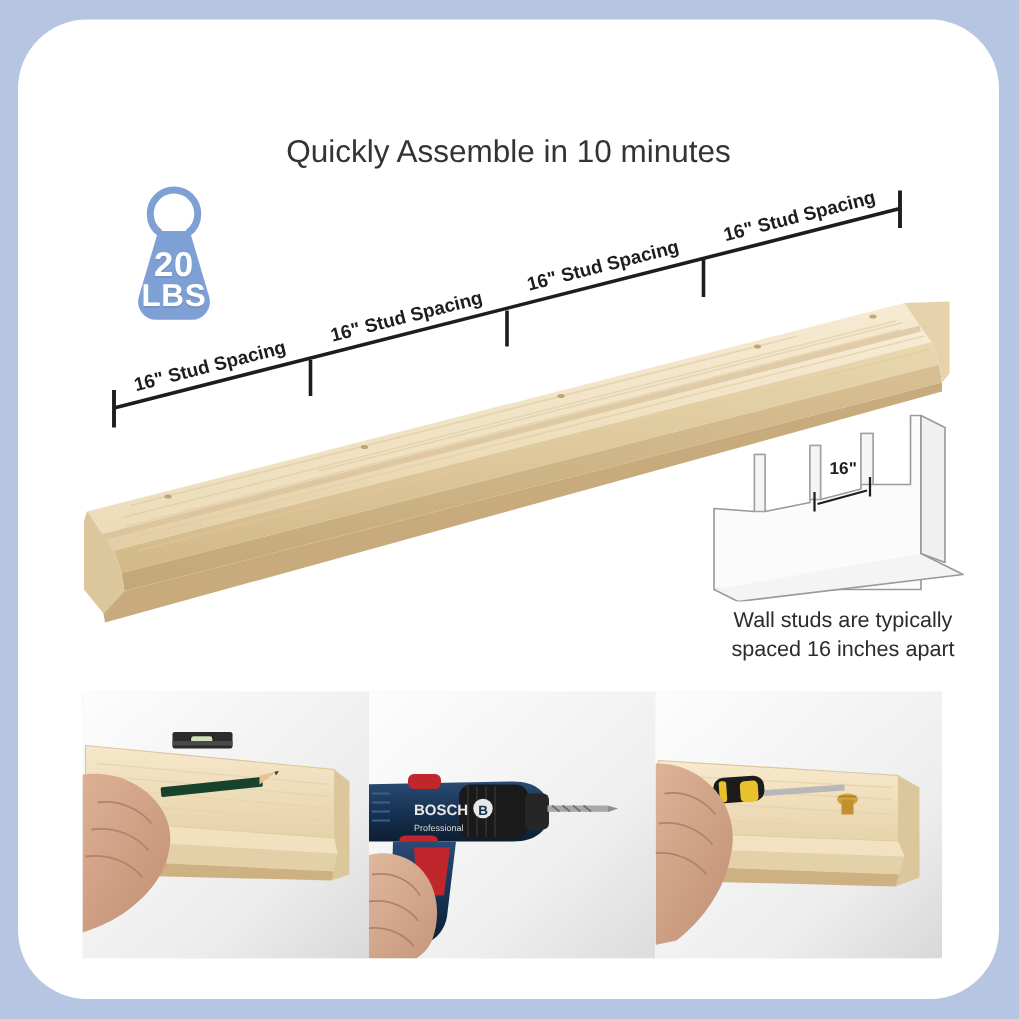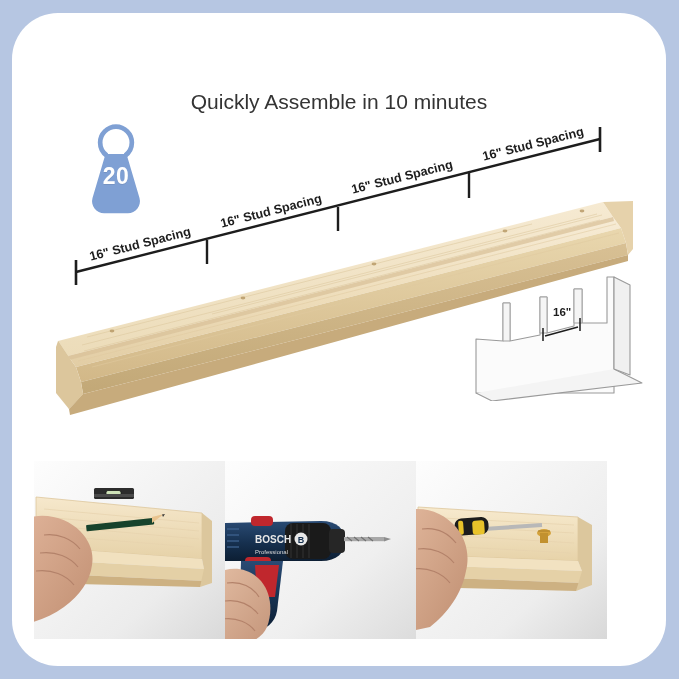--- a/index.html
+++ b/index.html
@@ -99,21 +99,21 @@
     color: #2c2c2c;
     white-space: pre-line;
   }
 
   
   #photo-strip {
     position: absolute;
     left: 22px; top: 448px;
     width: 614px; height: 178px;
     display: flex;
-    justify-content: flex-start;
+    justify-content: center;
   }
   .photo {
     position: relative;
     width: 191px; height: 178px;
     overflow: hidden;
     background: #f3f3f3;
   }
   .photo svg { display:block; width:191px; height:178px; }
 </style>
 </head>
@@ -126,20 +126,21 @@
 
     <div id="weight-badge">
       <svg viewBox="0 0 92 102">
         <path d="M46 6 a13.5 13.5 0 0 1 13.5 13.5 a13.5 13.5 0 0 1 -5.6 10.9 l2.2 4.6
                  a18.8 18.8 0 0 0 8.1 -15.5 A18.2 18.2 0 0 0 46 1.3
                  A18.2 18.2 0 0 0 27.8 19.5 a18.8 18.8 0 0 0 8.1 15.5 l2.2 -4.6
                  a13.5 13.5 0 0 1 -5.6 -10.9 A13.5 13.5 0 0 1 46 6 Z" fill="#7fa0d4"></path>
         <path d="M35.5 31 h21 l13 44 a12 12 0 0 1 -11.6 15.2 h-23.8 A12 12 0 0 1 22.5 75 Z" fill="#7fa0d4"></path>
       </svg>
       <div class="wb-num">20</div>
+      <div class="wb-unit">LBS</div>
     </div>
 
     <div id="hero">
       <svg viewBox="0 0 654 320">
         <defs>
           <linearGradient id="woodTop" x1="0" y1="0" x2="0" y2="1">
             <stop offset="0%" stop-color="#f7ecd6"></stop>
             <stop offset="55%" stop-color="#eeddba"></stop>
             <stop offset="100%" stop-color="#e2cda4"></stop>
           </linearGradient>
@@ -237,20 +238,22 @@
 
         <g>
           <line x1="81" y1="65" x2="114" y2="56" stroke="#1d1d1d" stroke-width="1.5"></line>
           <line x1="79" y1="57" x2="79" y2="70" stroke="#1d1d1d" stroke-width="1.5"></line>
           <line x1="116" y1="47" x2="116" y2="60" stroke="#1d1d1d" stroke-width="1.5"></line>
           <text class="stud-dim-text" x="89" y="45">16"</text>
         </g>
       </svg>
     </div>
 
+    <div id="stud-caption">Wall studs are typically
+spaced 16 inches apart</div>
 
     <div id="photo-strip">
 
       <div class="photo">
         <svg viewBox="0 0 191 178">
           <defs>
             <linearGradient id="wallA" x1="0" y1="0" x2="1" y2="1">
               <stop offset="0%" stop-color="#fdfdfd"></stop>
               <stop offset="70%" stop-color="#ececec"></stop>
               <stop offset="100%" stop-color="#d9d9d9"></stop>

